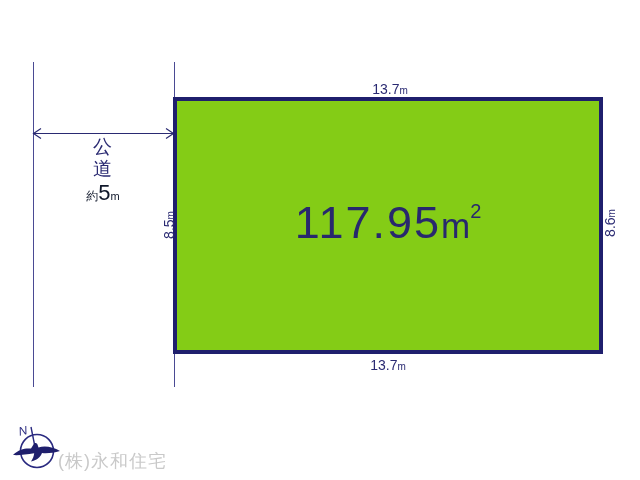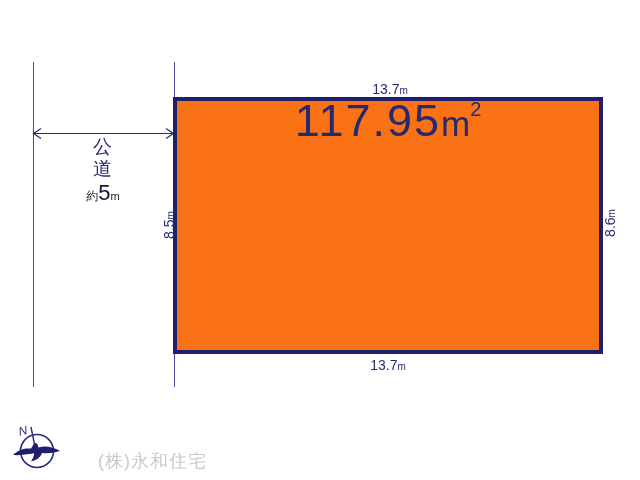--- a/index.html
+++ b/index.html
@@ -57,23 +57,24 @@
   .road-width .value  { font-size: 22px; }
   .road-width .unit   { font-size: 11px; }
 
   
   .parcel {
     position: absolute;
     left: 173px;
     top: 97px;
     width: 430px;
     height: 257px;
-    background: #f97316;
+    background: #84cc16;
     border: 4px solid #1f1f6d;
     display: flex;
+    align-items: center;
     justify-content: center;
   }
   .area-label {
     color: #28286d;
     white-space: nowrap;
     margin-top: -6px;
   }
   .area-label .num {
     font-size: 45px;
     letter-spacing: 2px;
@@ -116,21 +117,20 @@
     height: 52px;
   }
   .company {
     position: absolute;
     left: 58px;
     top: 449px;
     font-size: 18px;
     letter-spacing: 1px;
     color: #c9c9c9;
     white-space: nowrap;
-    margin-left: 40px;
   }
 </style>
 </head>
 <body>
 
 <div class="stage">
 
   <div class="ext-line ext-left"></div>
   <div class="ext-line ext-right"></div>
 

